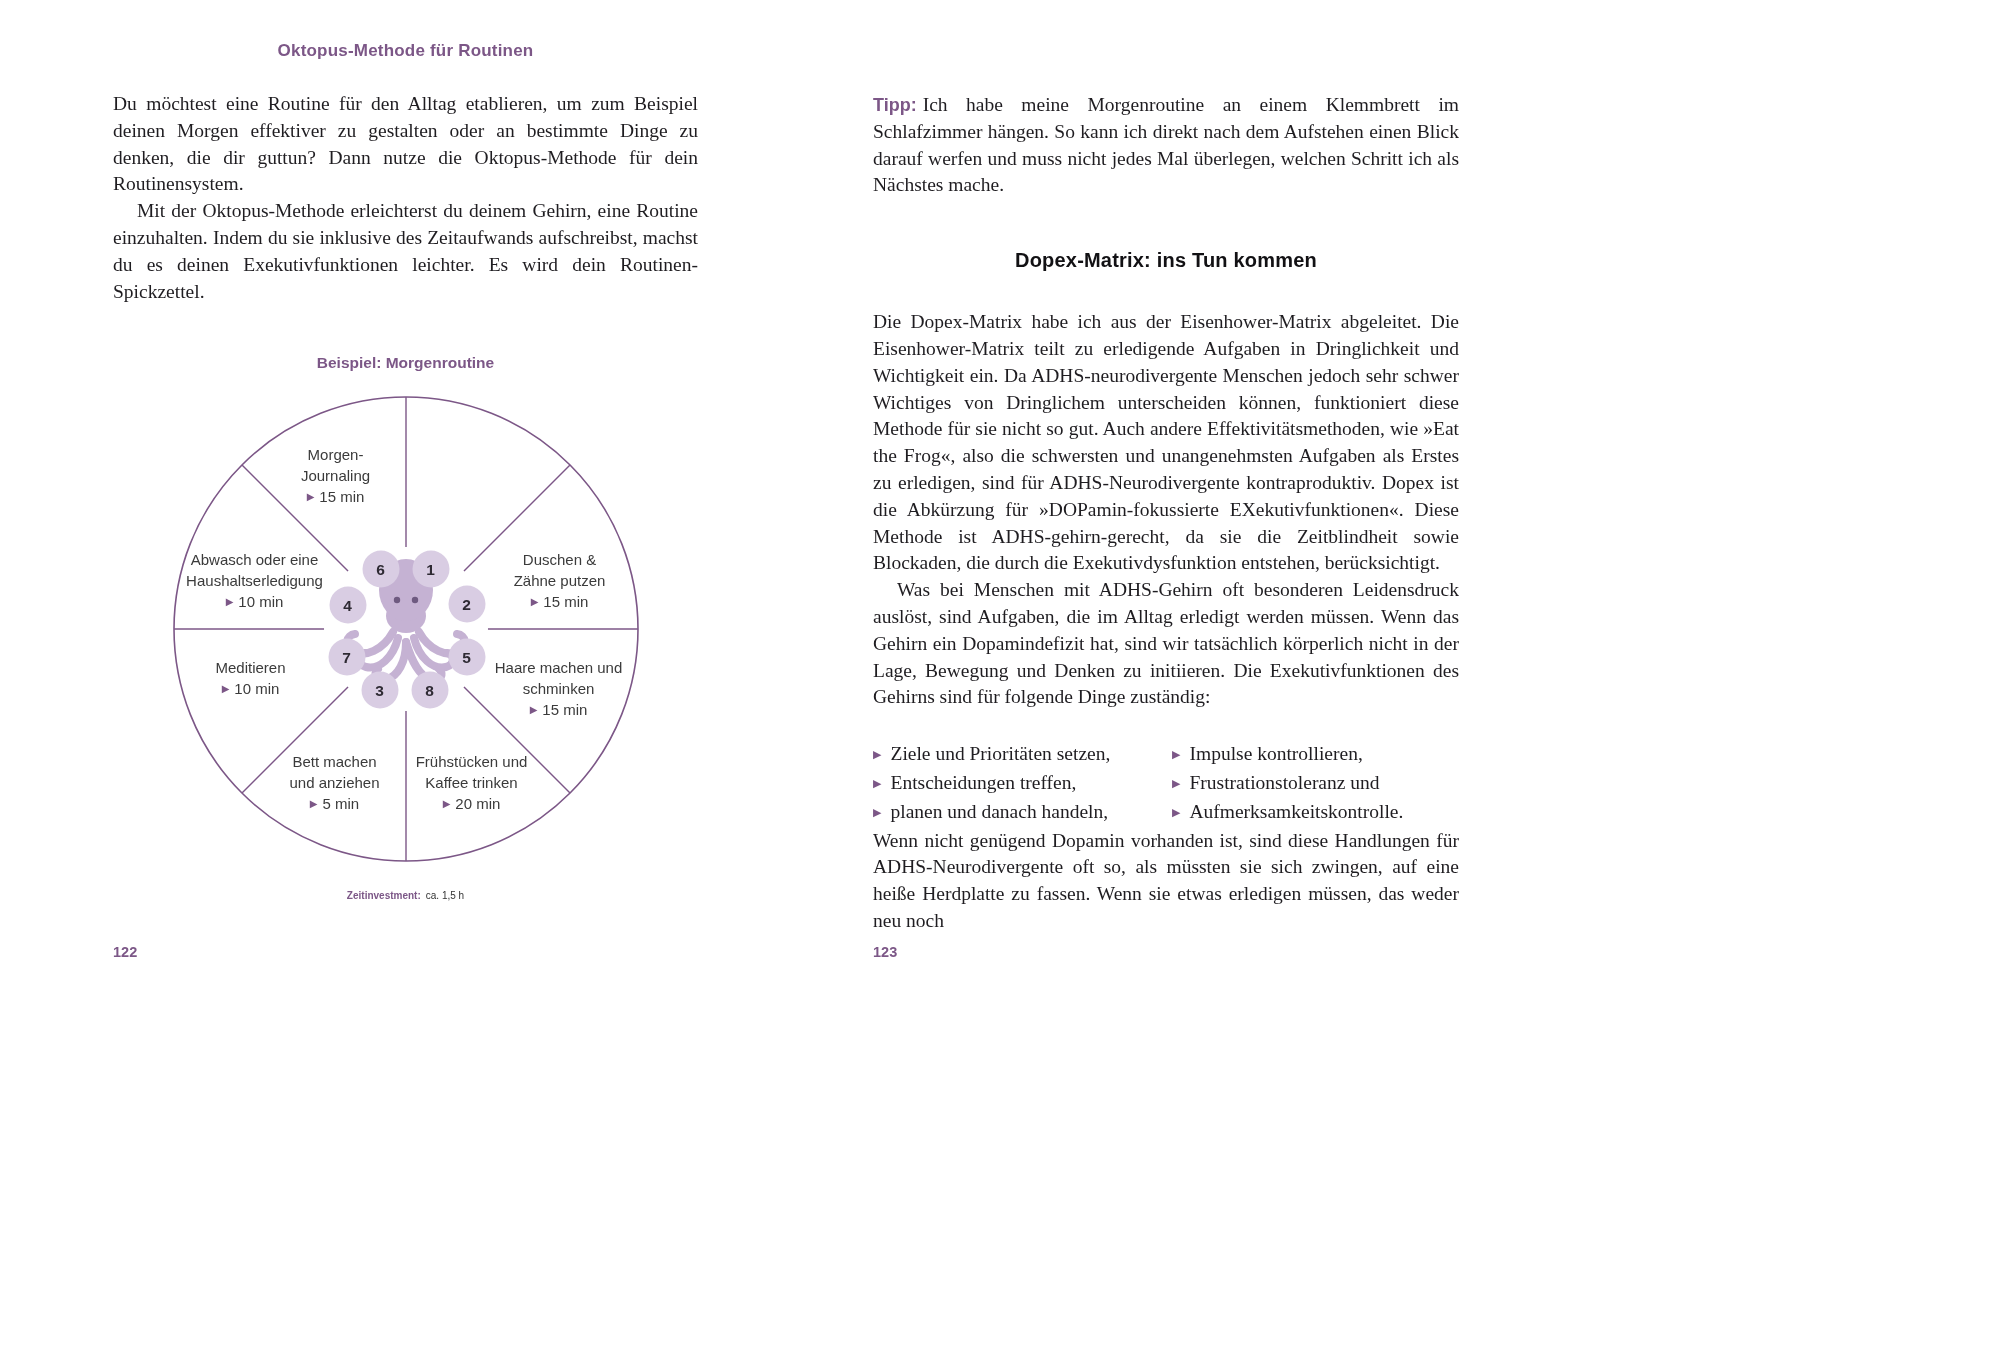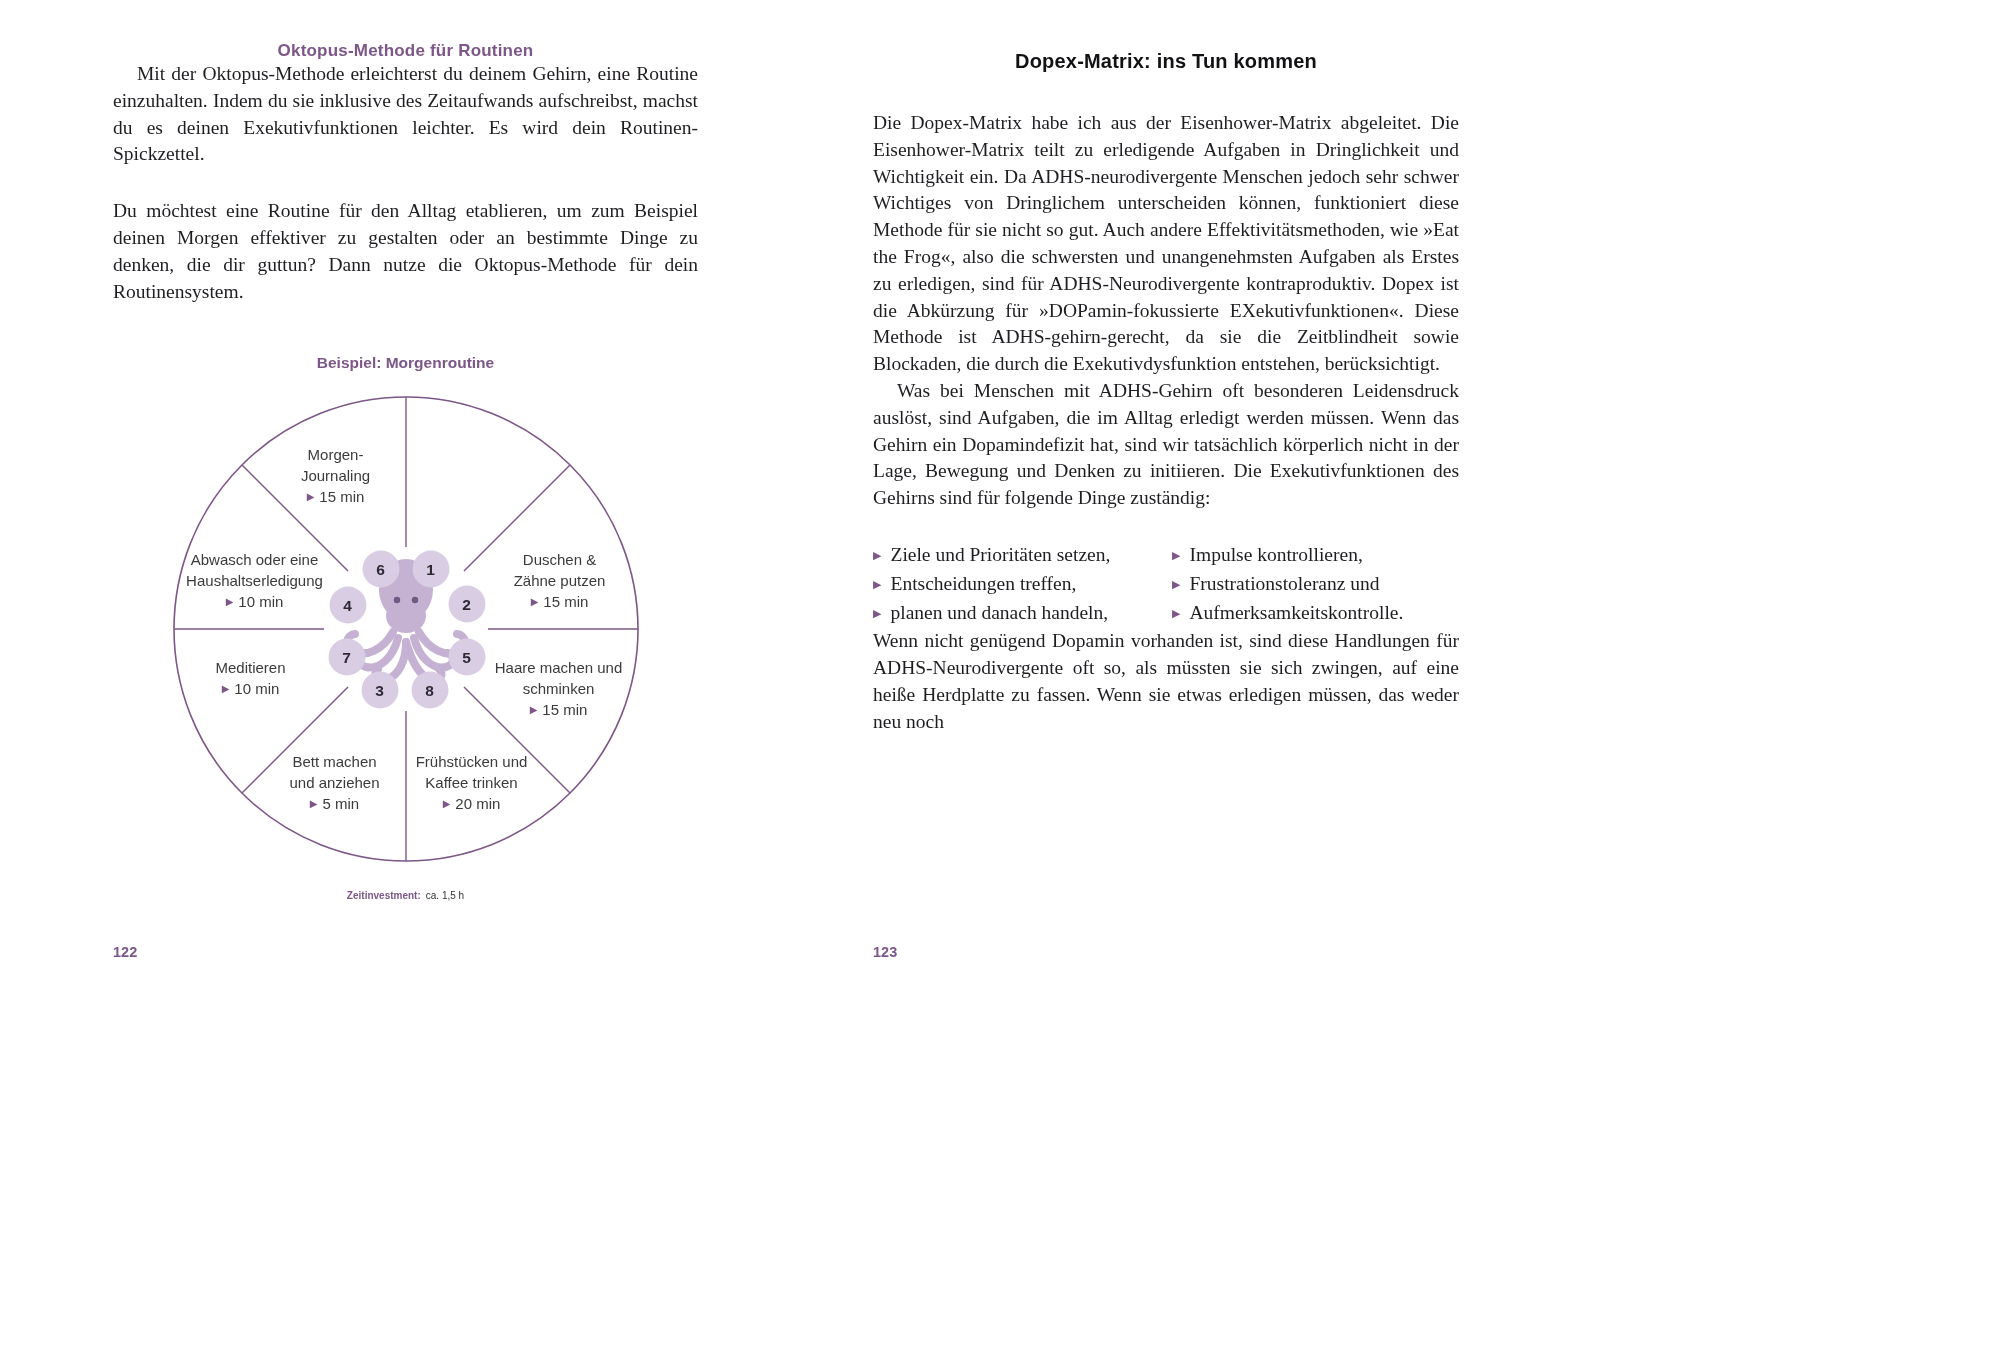--- a/index.html
+++ b/index.html
@@ -90,22 +90,22 @@
   .folio-left{left:113px;width:585px;}
   .folio-right{left:873px;width:586px;}
 </style>
 </head>
 <body>
 
 <div class="col col-left">
 
   <h2 class="sub-heading">Oktopus-Methode für Routinen</h2>
 
+  <p class="body-text para-first">Du möchtest eine Routine für den Alltag etablieren, um zum Beispiel deinen Morgen effektiver zu gestalten oder an bestimmte Dinge zu denken, die dir guttun? Dann nutze die Oktopus-Methode für dein Routinensystem.</p>
   <p class="body-text indent">Mit der Oktopus-Methode erleichterst du deinem Gehirn, eine Routine einzuhalten. Indem du sie inklusive des Zeitaufwands aufschreibst, machst du es deinen Exekutivfunktionen leichter. Es wird dein Routinen-Spickzettel.</p>
-  <p class="body-text para-first">Du möchtest eine Routine für den Alltag etablieren, um zum Beispiel deinen Morgen effektiver zu gestalten oder an bestimmte Dinge zu denken, die dir guttun? Dann nutze die Oktopus-Methode für dein Routinensystem.</p>
 
   <div class="wheel-caption">Beispiel: Morgenroutine</div>
 
   <div class="diagram">
     <svg width="470" height="470" viewBox="0 0 470 470">
       <circle cx="235" cy="235" r="232" fill="none" stroke="#7c5787" stroke-width="1.6"></circle>
       <g stroke="#7c5787" stroke-width="1.4">
         <line x1="235" y1="3" x2="235" y2="467"></line>
         <line x1="3" y1="235" x2="467" y2="235"></line>
         <line x1="71" y1="71" x2="399" y2="399"></line>
@@ -173,20 +173,23 @@
     <div class="num n-br">8</div>
   </div>
 
   <div class="wheel-footer">
     <span class="accent-label">Zeitinvestment:</span><span>ca. 1,5 h</span>
   </div>
 </div>
 
 <div class="col col-right">
 
+  <p class="body-text tip-para">
+    <span class="tip-label">Tipp:</span><span>Ich habe meine Morgenroutine an einem Klemmbrett im Schlafzimmer hängen. So kann ich direkt nach dem Aufstehen einen Blick darauf werfen und muss nicht jedes Mal überlegen, welchen Schritt ich als Nächstes mache.</span>
+  </p>
 
   <h1 class="chapter-heading">Dopex-Matrix: ins Tun kommen</h1>
 
   <p class="body-text para-after-heading">Die Dopex-Matrix habe ich aus der Eisenhower-Matrix abgeleitet. Die Eisenhower-Matrix teilt zu erledigende Aufgaben in Dringlichkeit und Wichtigkeit ein. Da ADHS-neurodivergente Menschen jedoch sehr schwer Wichtiges von Dringlichem unterscheiden können, funktioniert diese Methode für sie nicht so gut. Auch andere Effektivitätsmethoden, wie »Eat the Frog«, also die schwersten und unangenehmsten Aufgaben als Erstes zu erledigen, sind für ADHS-Neurodivergente kontraproduktiv. Dopex ist die Abkürzung für »DOPamin-fokussierte EXekutivfunktionen«. Diese Methode ist ADHS-gehirn-gerecht, da sie die Zeitblindheit sowie Blockaden, die durch die Exekutivdysfunktion entstehen, berücksichtigt.</p>
   <p class="body-text indent">Was bei Menschen mit ADHS-Gehirn oft besonderen Leidensdruck auslöst, sind Aufgaben, die im Alltag erledigt werden müssen. Wenn das Gehirn ein Dopamindefizit hat, sind wir tatsächlich körperlich nicht in der Lage, Bewegung und Denken zu initiieren. Die Exekutivfunktionen des Gehirns sind für folgende Dinge zuständig:</p>
 
   <div class="bullets">
     <div class="b-item">
         <span class="b-ico">▶</span>
         <span>Ziele und Prioritäten setzen,</span>

